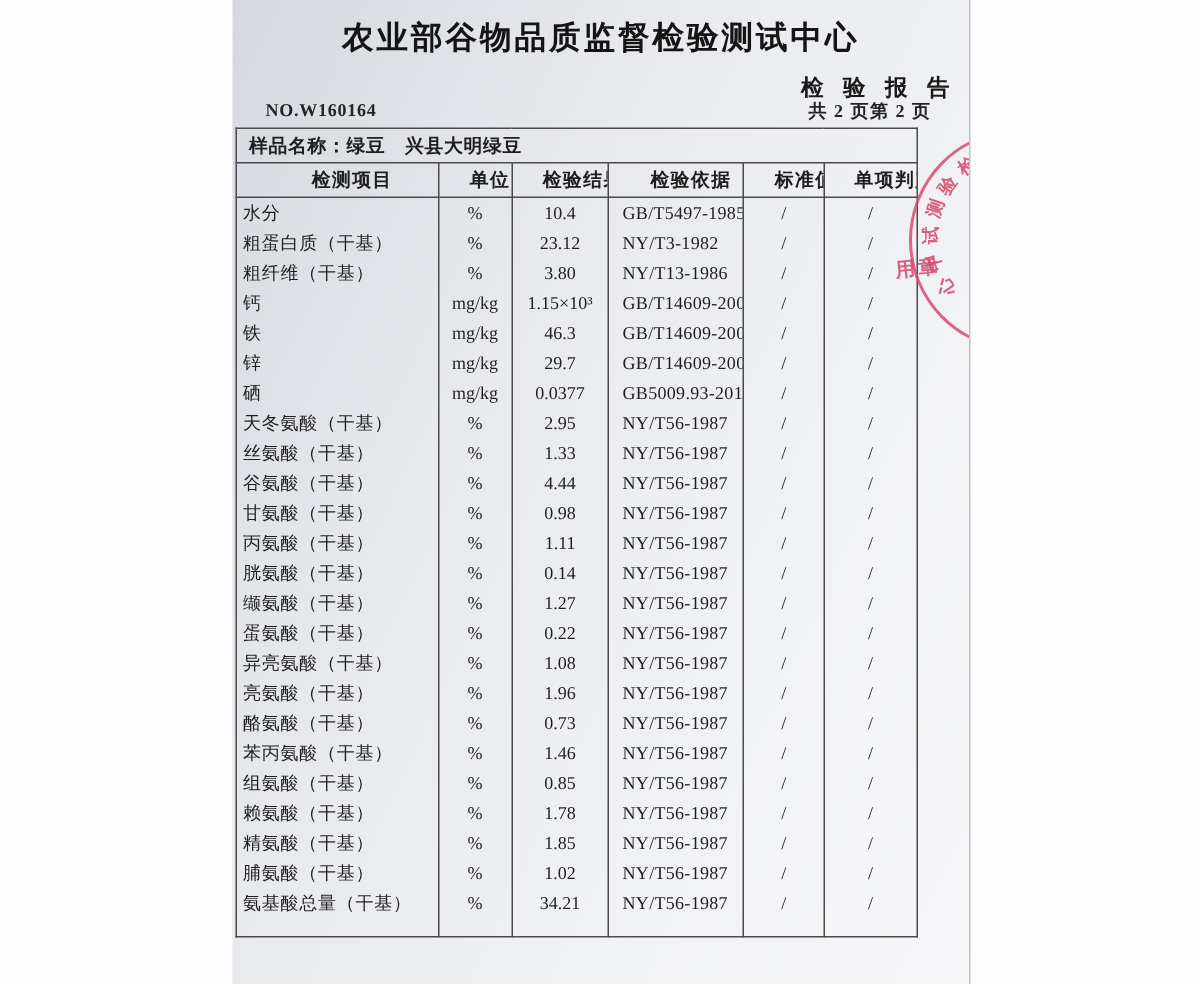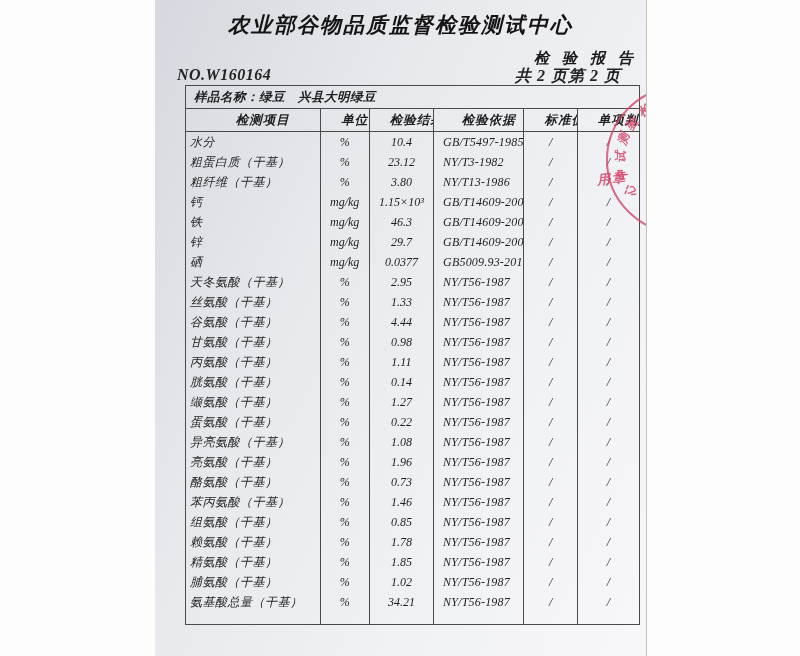--- a/index.html
+++ b/index.html
@@ -7,40 +7,39 @@
     width:800px;height:656px;position:relative;overflow:hidden;
     background:#fdfdfe;
     font-family:"Liberation Serif","DejaVu Serif",serif;
     color:#202020;
   }
   .paper{
     position:absolute;left:155px;top:0;width:491px;height:656px;
     background:linear-gradient(115deg,#d5d8de 0%,#e7e9ed 35%,#f1f2f5 70%,#f7f7fa 100%);
     border-right:1.5px solid #bfc2ba;
     overflow:hidden;
-    font-style:italic;
   }
   .doc-title{
     position:absolute;left:0;top:11px;width:100%;
     text-align:center;font-size:21px;font-weight:bold;letter-spacing:2px;
     color:#141414;
   }
   .doc-subtitle{
     position:absolute;left:0;top:49px;width:100%;
     text-align:right;font-size:15px;font-weight:bold;
     letter-spacing:13px;text-indent:13px;color:#1a1a1a;
   }
   .meta-row{
     position:absolute;left:22px;top:66px;width:444px;height:16px;
-    font-size:16px;font-weight:bold;color:#242424;
+    font-size:12px;font-weight:bold;color:#242424;
   }
   .report-no{position:absolute;left:0;top:0;letter-spacing:.5px;}
   .page-info{position:absolute;right:0;top:0;letter-spacing:1px;}
   table.report{
-    position:absolute;left:30px;top:85px;width:455px;
+    position:absolute;left:2px;top:85px;width:455px;
     border-collapse:collapse;table-layout:fixed;
     font-size:12px;color:#1e1e1e;
   }
   table.report td,table.report th{
     border-left:1px solid #4a4a4a;border-right:1px solid #4a4a4a;
     padding:0;overflow:hidden;white-space:nowrap;
   }
   tr.sample-row td{
     border:1px solid #4a4a4a;height:22px;
     text-align:left;padding-left:8px;font-weight:bold;font-size:12.5px;

